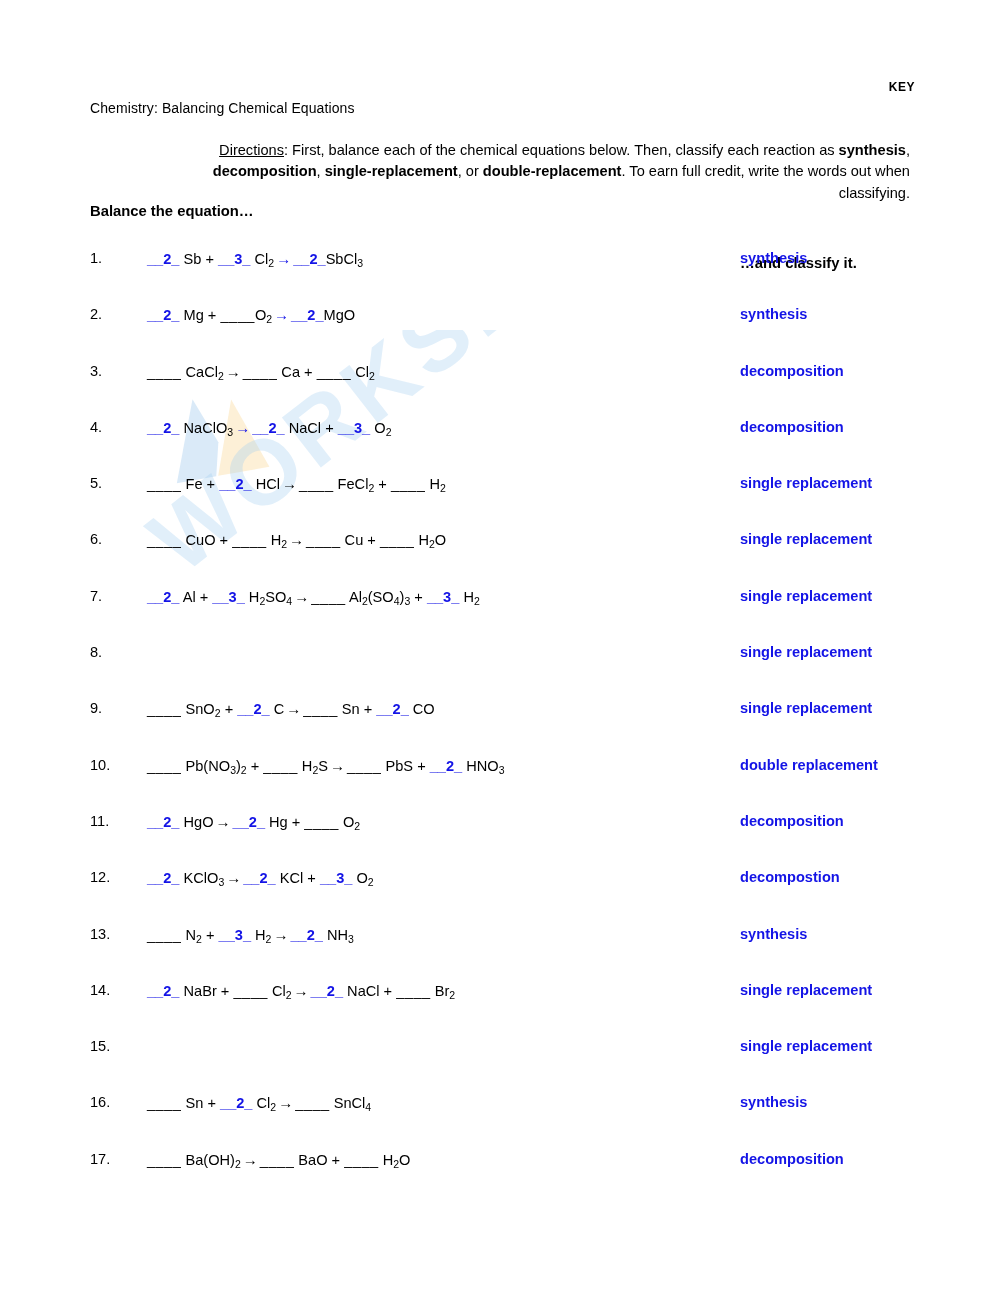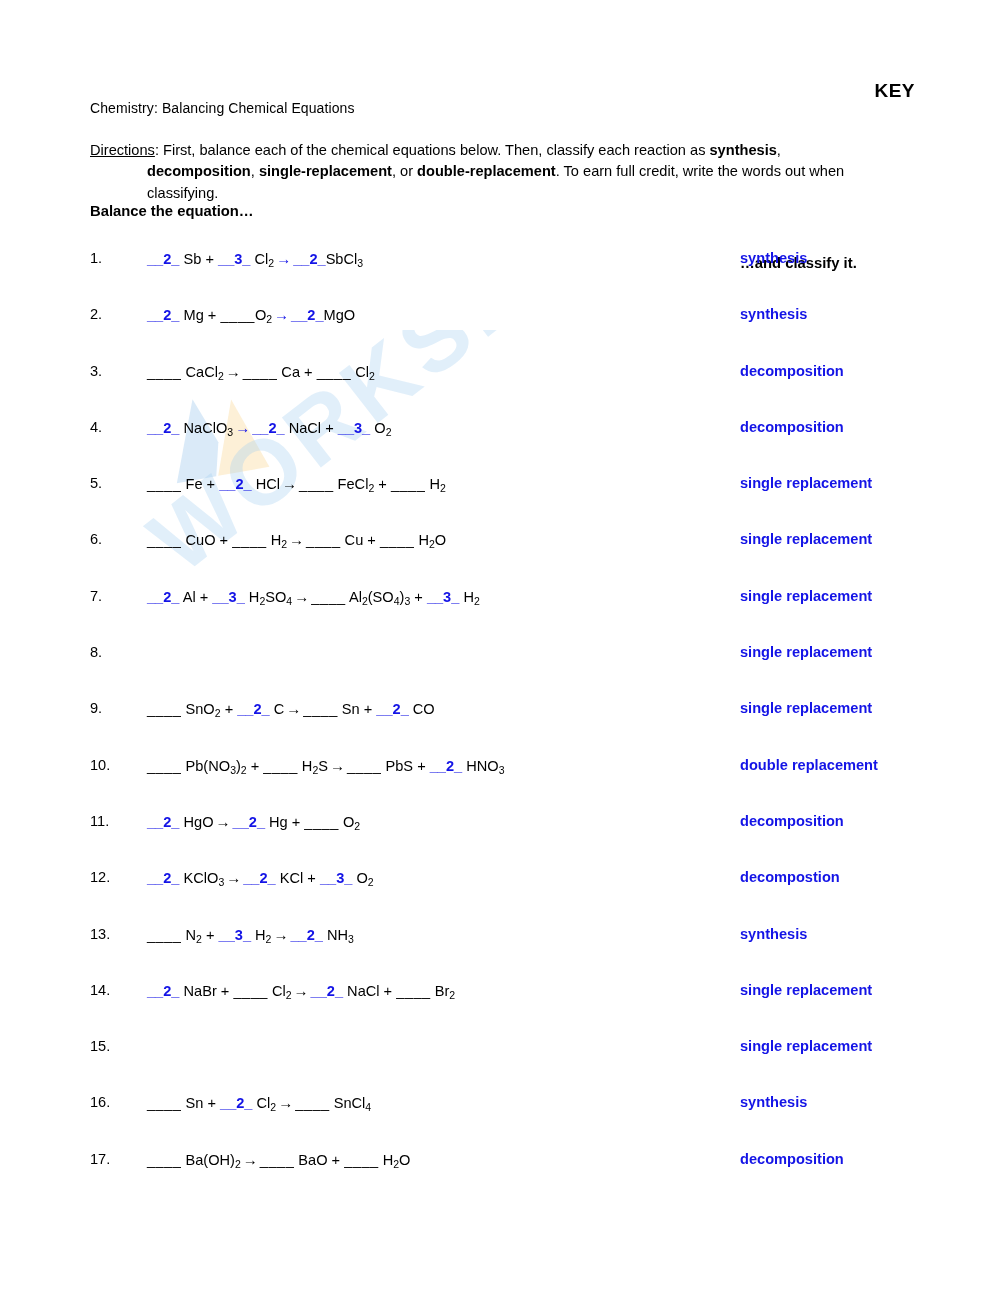--- a/index.html
+++ b/index.html
@@ -54,39 +54,40 @@
     width: 120px;
     height: 120px;
     transform: rotate(-10deg);
   }
 
   
   .key-label {
     position: absolute;
     right: 85px;
     top: 80px;
-    font-size: 19px;
+    font-size: 12px;
     font-weight: bold;
     letter-spacing: 0.5px;
   }
   .doc-title {
     position: absolute;
     left: 90px;
     top: 100px;
     font-size: 14px;
     font-weight: normal;
     letter-spacing: 0.1px;
   }
   .directions {
     position: absolute;
     left: 90px;
     top: 140px;
     width: 820px;
     font-size: 14.6px;
     line-height: 1.47;
+    text-align: right;
   }
   .directions .u { text-decoration: underline; }
   .directions b { font-weight: bold; }
   .dir-indent { display: block; padding-left: 57px; }
 
   .col-head-left {
     position: absolute;
     left: 90px;
     top: 203px;
     font-size: 14.8px;

